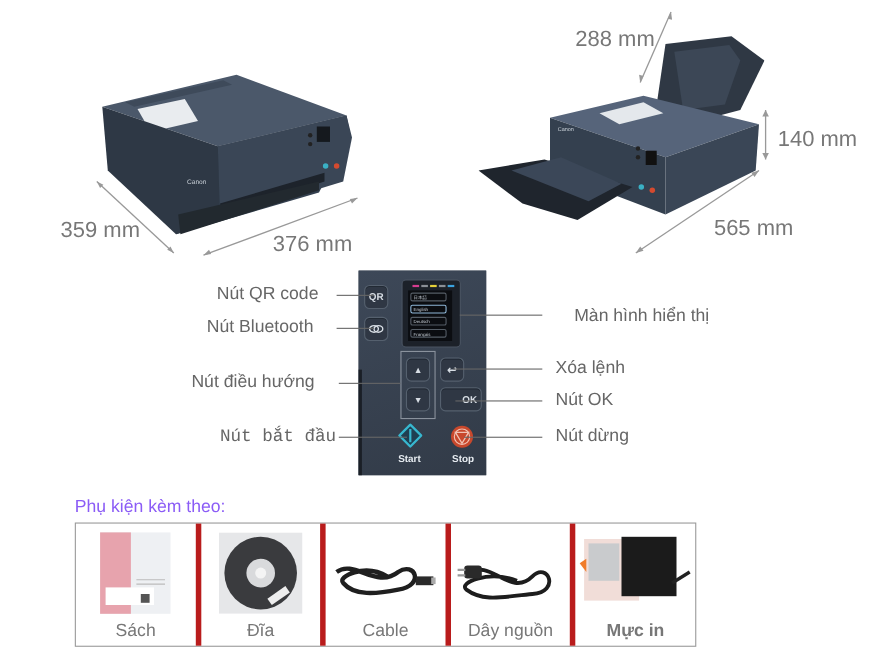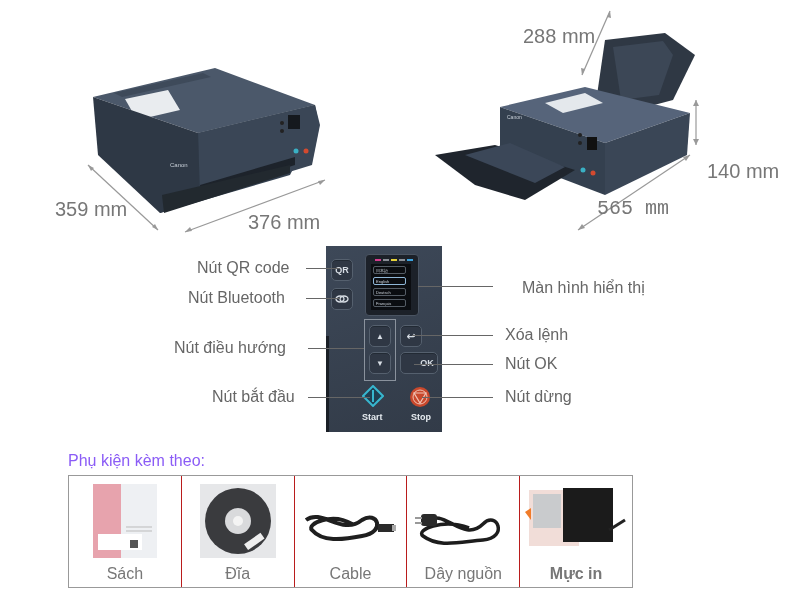--- a/index.html
+++ b/index.html
@@ -13,21 +13,21 @@
   .pbtn{position:absolute;width:20px;height:20px;border-radius:5px;background:#2f3744;border:1px solid #55606e;box-shadow:0 1px 0 #222a34 inset;color:#d7dde4;font-size:9px;display:flex;align-items:center;justify-content:center;font-weight:bold;}
   .screen-frame{position:absolute;left:365px;top:254px;width:52px;height:60px;background:#1c2129;border-radius:4px;border:1px solid #4a5462;}
   .screen{position:absolute;left:5px;top:9px;width:40px;height:46px;background:#0b0d11;}
   .menu-row{position:absolute;left:2px;width:33px;height:8px;border:1px solid #555d66;border-radius:2px;color:#cbd2da;font-size:4px;line-height:8px;padding-left:2px;box-sizing:border-box;}
   .menu-row.sel{border-color:#8fb7d8;}
   .ink{position:absolute;top:4px;width:6px;height:2px;}
   .nav-box{position:absolute;left:364px;top:319px;width:30px;height:60px;border:1px solid #8a929d;}
   .plabel{position:absolute;color:#e6ebf0;font-size:9px;font-weight:bold;}
   
   .acc-table{position:absolute;left:68px;top:475px;width:565px;height:113px;border:1px solid #999;box-sizing:border-box;display:flex;}
-  .acc-cell{flex:1;border-right:1px solid #b91c1c;position:relative;}
+  .acc-cell{flex:1;border-right:5px solid #b91c1c;position:relative;}
   .acc-cell:last-child{border-right:none;font-weight:bold;}
   .acc-name{position:absolute;left:0;right:0;bottom:4px;text-align:center;font-size:16px;color:#777;}
   .acc-img{position:absolute;left:50%;transform:translateX(-50%);top:6px;}
 </style>
 </head>
 <body>
 
 <div class="abs" style="left:90px;top:65px;width:240px;height:160px;">
   <svg width="240" height="160" viewBox="0 0 240 160">
 
@@ -93,22 +93,22 @@
   <polygon points="90,6 91,13 87,12" fill="#999"></polygon>
   <polygon points="62,70 61,63 65,64" fill="#999"></polygon>
   <line x1="176" y1="95" x2="176" y2="140" stroke="#999" stroke-width="1.2"></line>
   <polygon points="176,95 173,101 179,101" fill="#999"></polygon>
   <polygon points="176,140 173,134 179,134" fill="#999"></polygon>
   <line x1="170" y1="150" x2="58" y2="225" stroke="#999" stroke-width="1.2"></line>
   <polygon points="170,150 166,156 163,152" fill="#999"></polygon>
   <polygon points="58,225 62,219 65,223" fill="#999"></polygon>
 </svg>
 <div class="dim" style="left:523px;top:25px;">288 mm</div>
-<div class="dim" style="left:707px;top:116px;margin-top:44px;">140 mm</div>
-<div class="dim" style="left:597px;top:197px;font-family:Liberation Mono, monospace;">565 mm</div>
+<div class="dim" style="left:707px;top:116px;">140 mm</div>
+<div class="dim" style="left:649px;top:197px;">565 mm</div>
 
 <div class="panel">
   <div class="abs" style="left:0;top:90px;width:3px;height:96px;background:#1a1f26;"></div>
 </div>
 
 <div class="pbtn" style="left:331px;top:259px;">QR</div>
 <div class="pbtn" style="left:331px;top:288px;">
   <svg width="14" height="10" viewBox="0 0 14 10">
       <ellipse cx="5" cy="5" rx="4" ry="3" fill="none" stroke="#d7dde4" stroke-width="1.3"></ellipse>
       <ellipse cx="9" cy="5" rx="4" ry="3" fill="none" stroke="#d7dde4" stroke-width="1.3"></ellipse>
@@ -151,21 +151,21 @@
   </svg>
 </div>
 <div class="plabel" style="left:411px;top:412px;">Stop</div>
 
 <div class="lbl" style="left:197px;top:259px;">Nút QR code</div>
 <div class="line" style="left:306px;top:268px;width:34px;"></div>
 <div class="lbl" style="left:188px;top:289px;">Nút Bluetooth</div>
 <div class="line" style="left:306px;top:298px;width:34px;"></div>
 <div class="lbl" style="left:174px;top:339px;">Nút điều hướng</div>
 <div class="line" style="left:308px;top:348px;width:56px;"></div>
-<div class="lbl" style="left:212px;top:388px;">Nút bắt đầu</div>
+<div class="lbl" style="left:200px;top:388px;font-family:Liberation Mono, monospace;">Nút bắt đầu</div>
 <div class="line" style="left:308px;top:397px;width:62px;"></div>
 
 <div class="line" style="left:418px;top:286px;width:75px;"></div>
 <div class="lbl" style="left:522px;top:279px;">Màn hình hiển thị</div>
 <div class="line" style="left:412px;top:335px;width:81px;"></div>
 <div class="lbl" style="left:505px;top:326px;">Xóa lệnh</div>
 <div class="line" style="left:414px;top:364px;width:79px;"></div>
 <div class="lbl" style="left:505px;top:355px;">Nút OK</div>
 <div class="line" style="left:422px;top:397px;width:71px;"></div>
 <div class="lbl" style="left:505px;top:388px;">Nút dừng</div>

